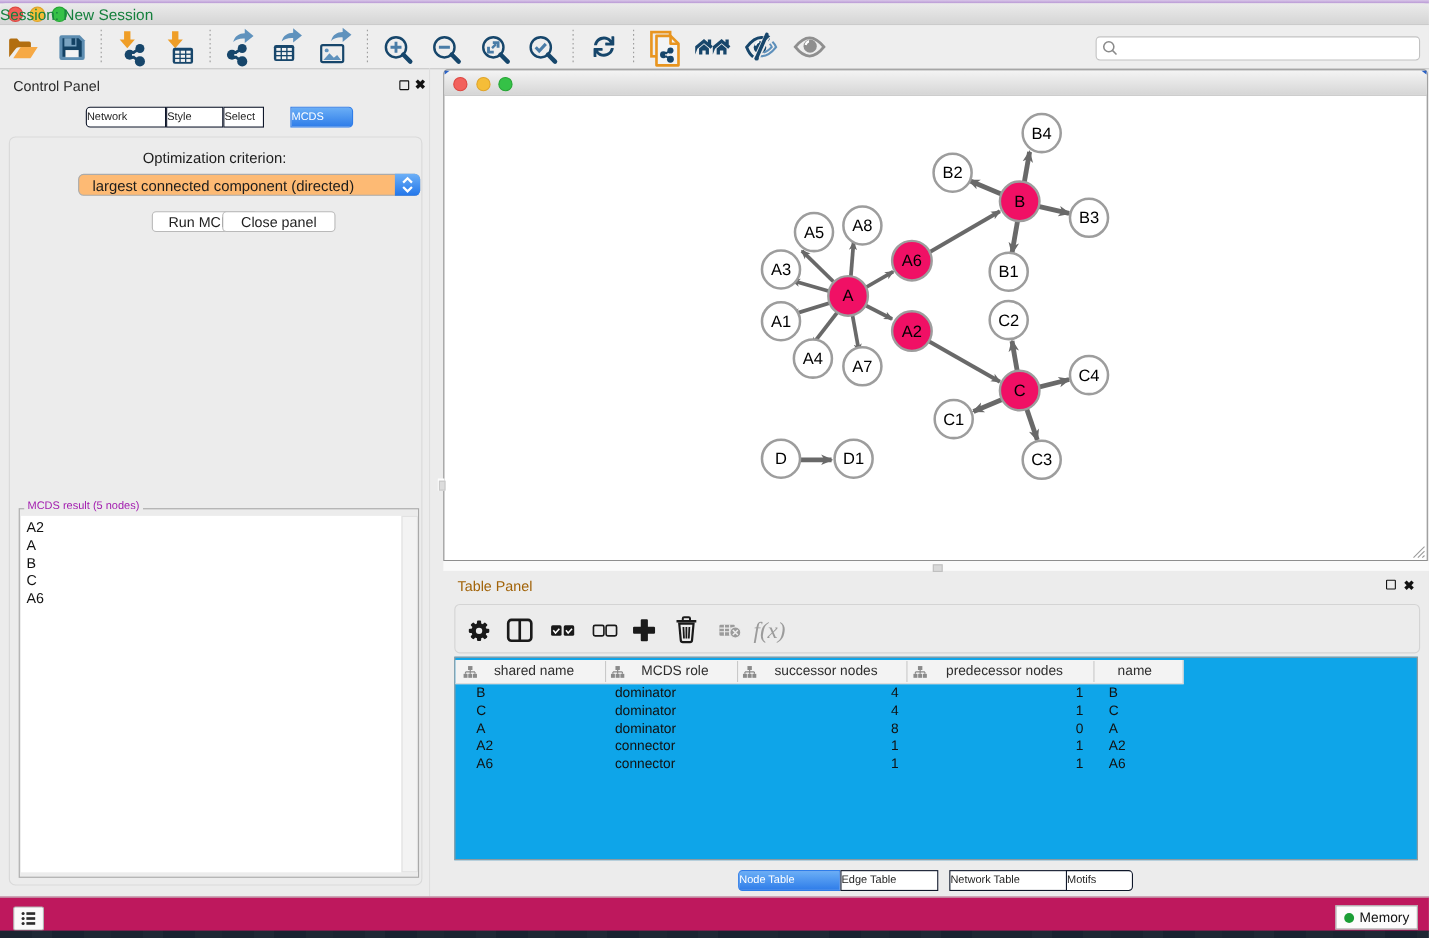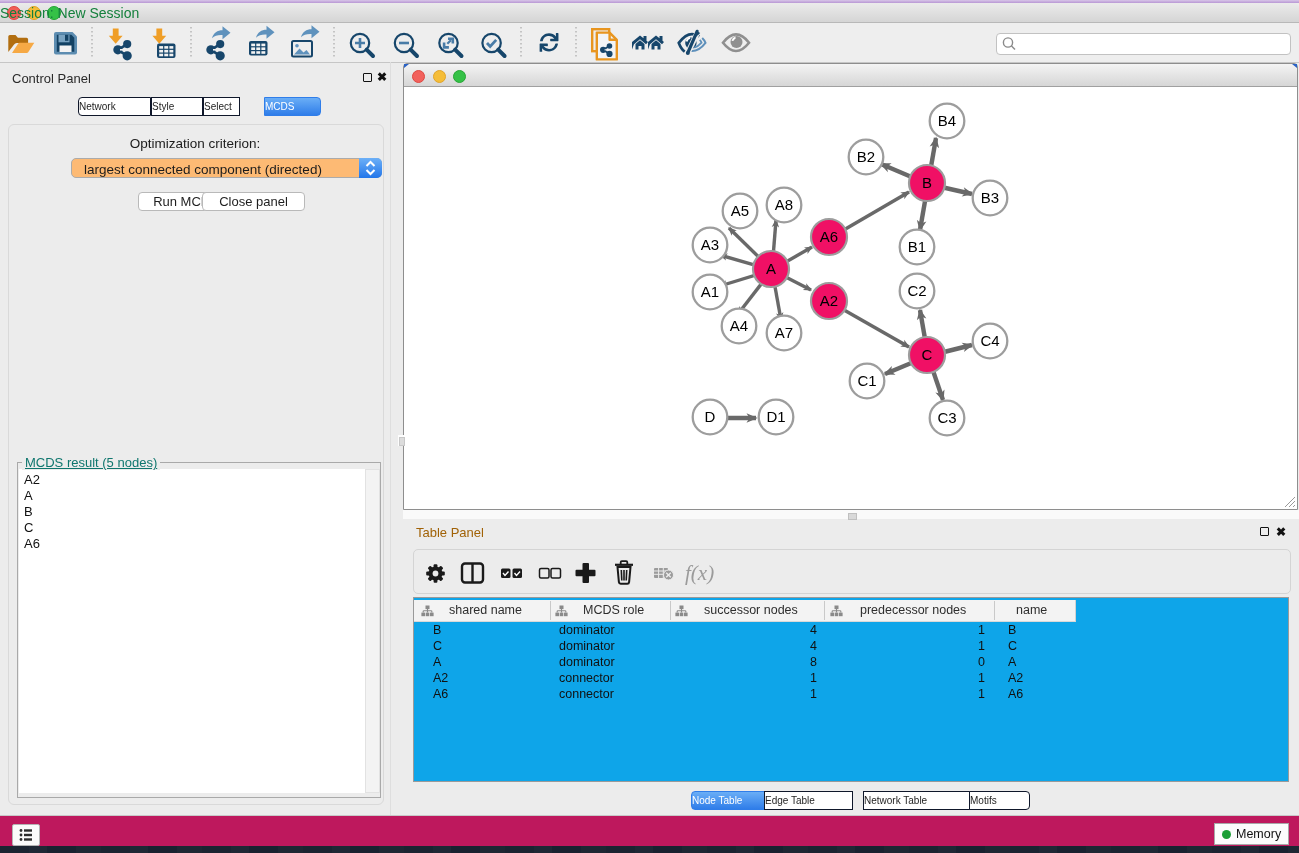--- a/index.html
+++ b/index.html
@@ -209,21 +209,21 @@
         <path d="M7.5 12 L11.5 16 L15.5 12" fill="none" stroke="#fff" stroke-width="2"></path>
       </svg>
   </div>
 </div>
 <div class="btn" style="left:92px;top:192px;width:96px;height:19px;line-height:17px;margin-left:46px;">Run MCDS</div>
 <div class="btn" style="left:202px;top:192px;width:103px;height:19px;line-height:17px;">Close panel</div>
 
 <div class="abs" style="left:17px;top:462px;width:364px;height:336px;border:1px solid #a9a9a9;box-sizing:border-box;">
   <div style="position:absolute;left:1px;top:6px;width:346px;height:324px;background:#fff;font-size:13px;color:#111;line-height:16px;padding:3px 0 0 5px;box-sizing:border-box;">A2<br>A<br>B<br>C<br>A6</div>
   <div style="position:absolute;left:347px;top:6px;width:15px;height:324px;background:#f3f3f3;border:1px solid #e2e2e2;box-sizing:border-box;"></div>
-  <div style="position:absolute;left:4px;top:-8px;background:#ececec;padding:0 3px;font-size:13px;color:#0f766e;white-space:nowrap;text-decoration:underline;">MCDS result (5 nodes)</div>
+  <div style="position:absolute;left:4px;top:-8px;background:#ececec;padding:0 3px;font-size:10px;color:#a21caf;white-space:nowrap;">MCDS result (5 nodes)</div>
 </div>
 
 <div id="netwin" class="abs">
   <div id="nw-titlebar">
     <div class="tl" style="left:8px;top:5.5px;width:11px;height:11px;background:#f2615c;border:.5px solid #dd4741;"></div>
     <div class="tl" style="left:28.5px;top:5.5px;width:11px;height:11px;background:#f5bd38;border:.5px solid #e0a429;"></div>
     <div class="tl" style="left:49px;top:5.5px;width:11px;height:11px;background:#35c147;border:.5px solid #26a635;"></div>
     <svg style="position:absolute;left:0;top:0;" width="5" height="4">
         <path d="M0 0 L5 0 L0 4 Z" fill="#2a62c6"></path>
       </svg>
@@ -465,21 +465,21 @@
   <div class="trow" style="top:88px;">
       <span class="c1">A6</span>
       <span class="c2">connector</span>
       <span class="c3">1</span>
       <span class="c4">1</span>
       <span class="c5">A6</span>
     </div>
 </div>
 
 <div id="bottom-tabs" class="abs" style="left:671px;top:791px;height:19px;">
-  <div class="tab tabsel" style="left:0;width:93px;border-radius:4px 0 0 4px;margin-left:20px;">Node Table</div>
+  <div class="tab tabsel" style="left:0;width:93px;border-radius:4px 0 0 4px;">Node Table</div>
   <div class="tab" style="left:93px;width:89px;">Edge Table</div>
   <div class="tab" style="left:182px;width:116px;margin-left:10px;">Network Table</div>
   <div class="tab" style="left:298px;width:61px;border-radius:0 4px 4px 0;">Motifs</div>
 </div>
 
 <div id="statusbar" class="abs">
   <div style="position:absolute;left:12px;top:8px;width:26px;height:20px;background:#fafafa;border:1px solid #b4b4b4;border-radius:2px;">
     <svg width="26" height="20" viewBox="0 0 26 20">
       <g fill="#2c2c2c">
         <circle cx="8" cy="5.5" r="1.4"></circle>

